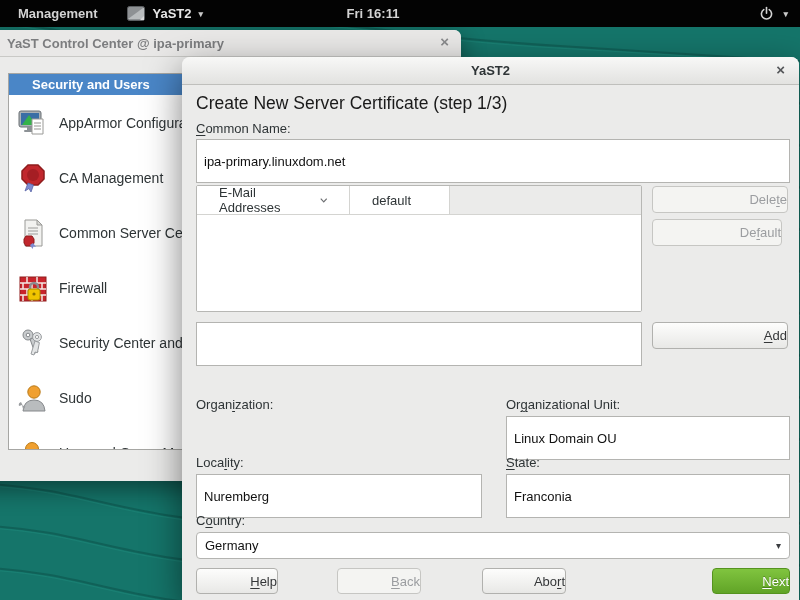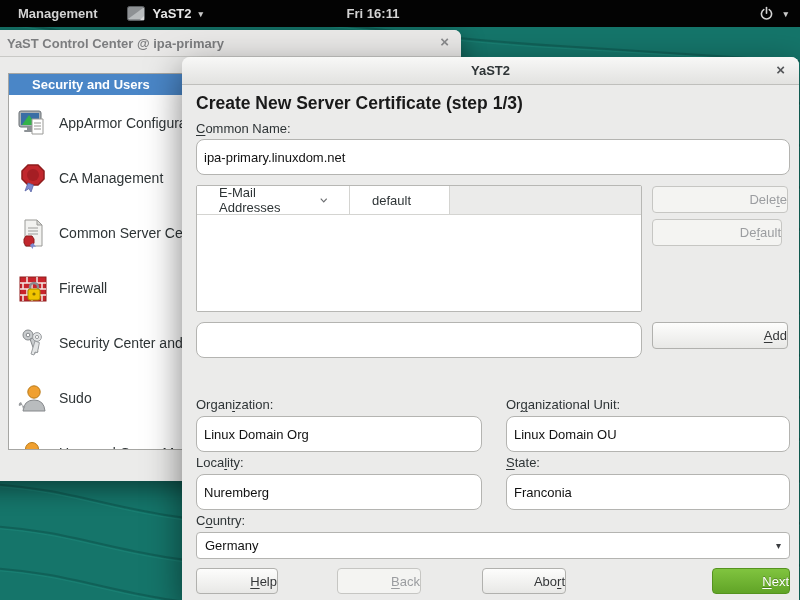--- a/index.html
+++ b/index.html
@@ -40,24 +40,24 @@
   
   .dialog { position:absolute; left:182px; top:57px; width:617px; height:543px;
     background:#ebebea; border-radius:8px 8px 0 0;
     box-shadow:0 12px 36px rgba(0,0,0,0.5); z-index:20; }
   .dialog .titlebar { position:relative; height:28px;
     background:linear-gradient(#f8f8f7,#e2e2e0); border-bottom:1px solid #bfbfbc;
     border-radius:8px 8px 0 0; display:flex; align-items:center; justify-content:center;
     font-size:13px; font-weight:700; color:#2e3436; }
   .dialog .close-x { position:absolute; right:14px; top:4px; font-size:15px; color:#55575a; cursor:default; }
 
-  .dlg-heading { position:absolute; left:14px; top:36px; font-size:17.5px; font-weight:700; color:#1a1a1a; }
+  .dlg-heading { position:absolute; left:14px; top:36px; font-size:17.5px; font-weight:400; color:#1a1a1a; }
   .fld-label { position:absolute; font-size:13px; color:#2e3436; }
-  .tinput { position:absolute; height:36px; background:#ffffff; border:1px solid #b4b4b1;
-    border-radius:8px; font-family:"Liberation Sans",sans-serif; font-size:13px; color:#111;
+  .tinput { position:absolute; height:44px; background:#ffffff; border:1px solid #b4b4b1;
+    border-radius:0; font-family:"Liberation Sans",sans-serif; font-size:13px; color:#111;
     padding:0 7px; outline:none; }
 
   
   .etable { position:absolute; left:14px; top:128px; width:446px; height:127px;
     border:1px solid #b7b7b4; border-radius:2px; background:#ffffff; overflow:hidden; }
   .etable .hdr { display:flex; height:29px; background:#ebebea; border-bottom:1px solid #d4d4d1; }
   .etable .hcell { background:#ffffff; border-right:1px solid #d4d4d1; display:flex;
     align-items:center; font-size:13px; color:#2e3436; padding:0 22px;gap:25px; }
   .etable .hcell.combo { width:153px; justify-content:space-between; cursor:default; }
   .etable .hcell.plain { width:100px; }
@@ -251,21 +251,20 @@
     <div class="body"></div>
   </div>
 
   <div class="btn disabled" style="left:470px; top:129px; width:136px;">Dele<u>t</u>e</div>
   <div class="btn disabled" style="left:470px; top:162px; width:130px;">De<u>f</u>ault</div>
 
   <input class="tinput" style="left: 14px; top: 265px; width: 446px;" type="text" value="">
   <div class="btn" style="left:470px; top:265px; width:136px;"><u>A</u>dd</div>
 
   <div class="fld-label" style="left:14px; top:340px;">Organ<u>i</u>zation:</div>
-  <input class="tinput" style="left: 14px; top: 359px; width: 286px;" type="text" value="Linux Domain Org">
 
   <div class="fld-label" style="left:324px; top:340px;">Or<u>g</u>anizational Unit:</div>
   <input class="tinput" style="left: 324px; top: 359px; width: 284px;" type="text" value="Linux Domain OU">
 
   <div class="fld-label" style="left:14px; top:398px;">Loca<u>l</u>ity:</div>
   <input class="tinput" style="left: 14px; top: 417px; width: 286px;" type="text" value="Nuremberg">
 
   <div class="fld-label" style="left:324px; top:398px;"><u>S</u>tate:</div>
   <input class="tinput" style="left: 324px; top: 417px; width: 284px;" type="text" value="Franconia">
 

